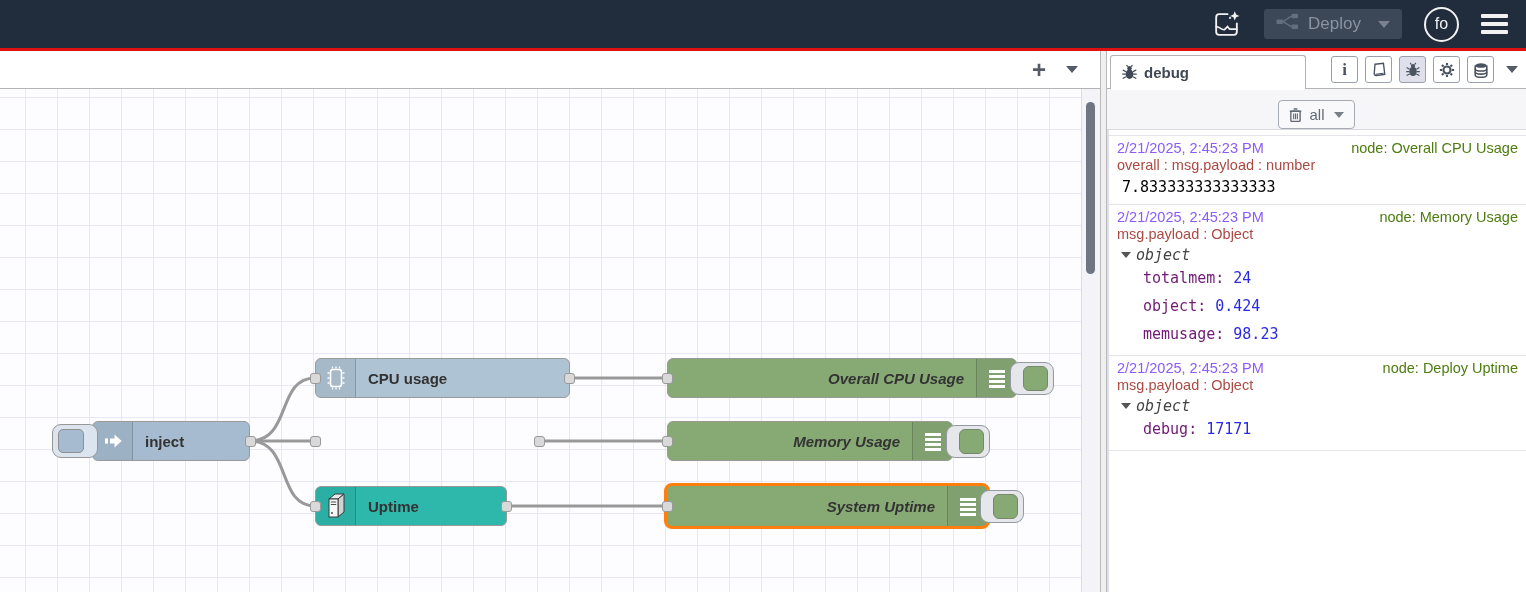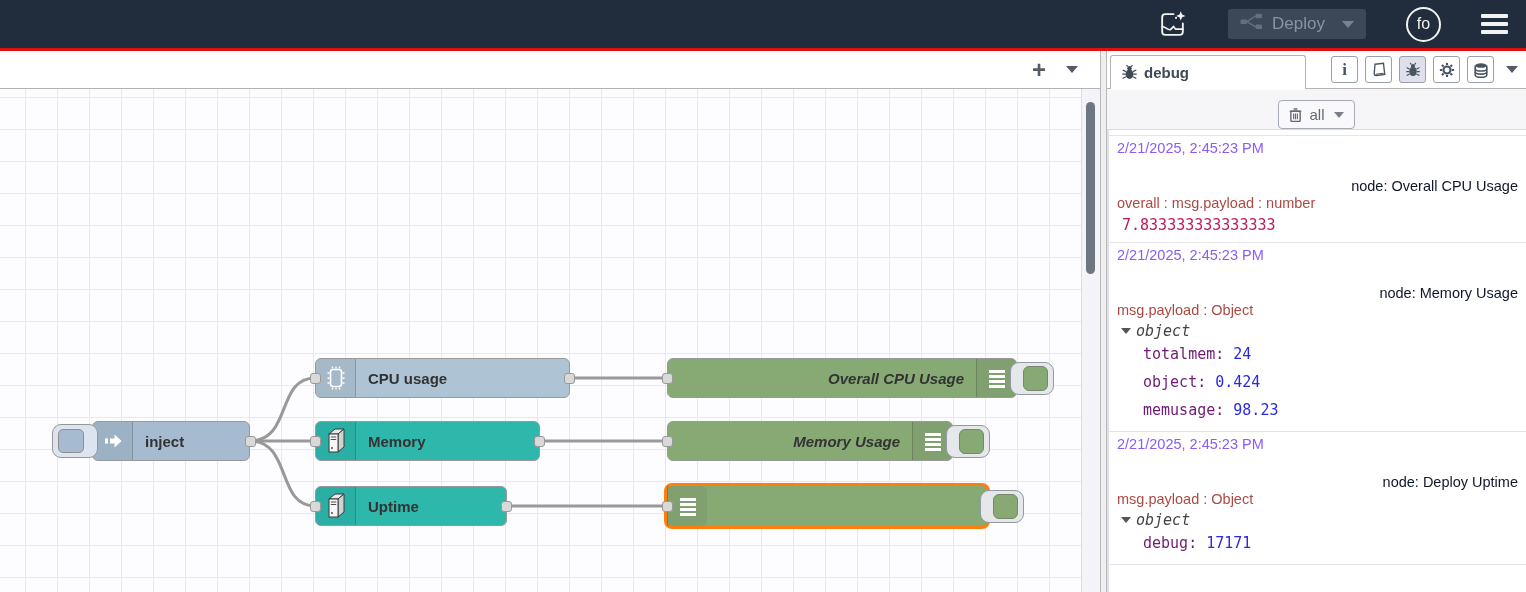--- a/index.html
+++ b/index.html
@@ -1,19 +1,19 @@
 <!DOCTYPE html>
 <html><head>
 <meta charset="utf-8">
 <style>
   * { margin:0; padding:0; box-sizing:border-box; }
   html,body { width:1526px; height:592px; overflow:hidden; font-family:"Liberation Sans",sans-serif; background:#fff; }
 
   
-  .header { height:48px; background:#212c3d; display:flex; align-items:center; justify-content:flex-end; gap:40px; padding-right:18px; }
+  .header { height:48px; background:#212c3d; display:flex; align-items:center; justify-content:flex-end; gap:22px; padding-right:18px; }
   .redline { height:3px; background:#e01010; }
   .hdr-icon { display:flex; align-items:center; }
   .deploy-btn { display:flex; align-items:center; gap:9px; height:30px; padding:0 12px; background:#3c4758; border-radius:3px; color:#8b93a1; font-size:17px; cursor:default; }
   .deploy-caret { width:0; height:0; border-left:6px solid transparent; border-right:6px solid transparent; border-top:7px solid #7a828f; margin-left:8px; }
   .avatar { width:35px; height:35px; border:2px solid #f2f2f2; border-radius:50%; color:#f2f2f2; font-size:16px; display:flex; align-items:center; justify-content:center; }
   .burger { display:flex; flex-direction:column; gap:4px; }
   .burger span { display:block; width:27px; height:4px; background:#f2f2f2; border-radius:1px; }
 
   
   .main { display:flex; height:541px; }
@@ -67,24 +67,24 @@
 
   .side-toolbar { height:41px; background:#f6f6f9; border-bottom:1px solid #d9d9de; display:flex; align-items:center; justify-content:flex-end; gap:20px; padding:0 10px;flex-direction:column; }
   .tb-btn { display:flex; align-items:center; gap:7px; border:1px solid #a6aab4; border-radius:4px; background:#f9f9fc; color:#636973; font-size:15px; padding:5px 10px; cursor:pointer; }
   .tb-caret { width:0; height:0; border-left:5px solid transparent; border-right:5px solid transparent; border-top:6px solid #7a8089; margin-left:2px; }
 
   .messages { flex:1; background:#fff; border-left:2px solid #dfdfeb; padding-top:5px; overflow:hidden; }
   .msg { border-bottom:1px solid #e4e4ea; padding:4px 8px 7px 8px; }
   .msg:first-child { border-top:1px solid #e4e4ea; }
   .msg-head { display:flex; justify-content:space-between; font-size:14.5px; }
   .msg-ts { color:#8b5cf6; }
-  .msg-node { color:#0f172a;margin-top:38px; }
+  .msg-node { color:#4d7c0f; }
   .msg-meta { color:#ab4a43; font-size:14.5px; margin-top:1px; }
   .mono { font-family:"DejaVu Sans Mono",monospace; }
-  .msg-value { font-size:15px; color:#be185d; padding:5px 0 1px 5px; }
+  .msg-value { font-size:15px; color:#000000; padding:5px 0 1px 5px; }
   .obj-row { display:flex; align-items:center; gap:5px; padding:4px 0 0 4px; font-size:15px; color:#444; }
   .obj-caret { width:0; height:0; border-left:5px solid transparent; border-right:5px solid transparent; border-top:6px solid #555; }
   .obj-word { font-style:italic; }
   .prop { font-size:15px; line-height:28px; padding-left:26px; }
   .prop .k { color:#701a75; }
   .prop .v { color:#2a2ae0; }
 </style>
 </head>
 <body>
 
@@ -164,32 +164,20 @@
               <path d="M2.5 8 h2 M2.5 13 h2 M2.5 18 h2"></path>
               <path d="M17.5 8 h2 M17.5 13 h2 M17.5 18 h2"></path>
             </g>
           </svg>
         </div>
         <span class="lbl">CPU usage</span>
       </div>
       <div class="port" style="left:310px; top:284px;"></div>
       <div class="port" style="left:564px; top:284px;"></div>
 
-      <div class="node n-os" style="left:315px; top:332px; width:225px;">
-        <div class="icon-zone left">
-          <svg width="24" height="28" viewBox="0 0 24 28">
-            <polygon points="5,7 11,2 20,2 14,7" fill="#e9e9e9" stroke="#3a3a3a" stroke-width="1"></polygon>
-            <polygon points="14,7 20,2 20,20 14,25" fill="#d2d2d2" stroke="#3a3a3a" stroke-width="1"></polygon>
-            <rect x="5" y="7" width="9" height="18" fill="#f7f7f7" stroke="#3a3a3a" stroke-width="1"></rect>
-            <path d="M6.8 10 h5.4 M6.8 12.5 h5.4" stroke="#3a3a3a" stroke-width="0.9"></path>
-            <circle cx="8" cy="21" r="0.9" fill="#3a3a3a"></circle>
-          </svg>
-        </div>
-        <span class="lbl">Memory</span>
-      </div>
       <div class="port" style="left:310px; top:347px;"></div>
       <div class="port" style="left:534px; top:347px;"></div>
 
       <div class="node n-os" style="left:315px; top:397px; width:192px;">
         <div class="icon-zone left">
           <svg width="24" height="28" viewBox="0 0 24 28">
             <polygon points="5,7 11,2 20,2 14,7" fill="#e9e9e9" stroke="#3a3a3a" stroke-width="1"></polygon>
             <polygon points="14,7 20,2 20,20 14,25" fill="#d2d2d2" stroke="#3a3a3a" stroke-width="1"></polygon>
             <rect x="5" y="7" width="9" height="18" fill="#f7f7f7" stroke="#3a3a3a" stroke-width="1"></rect>
             <path d="M6.8 10 h5.4 M6.8 12.5 h5.4" stroke="#3a3a3a" stroke-width="0.9"></path>
@@ -230,20 +218,21 @@
               <rect x="2" y="17" width="16" height="3"></rect>
           </svg>
         </div>
       </div>
       <div class="port" style="left:662px; top:347px;"></div>
 
       <div class="toggle" style="left:980px; top:401px;">
           <div class="sq"></div>
         </div>
       <div class="node n-dbg dbg n-selected" style="left:664px; top:394px; width:326px; height:46px;">
+        <span class="lbl">System Uptime</span>
         <div class="icon-zone right">
           <svg width="20" height="21" viewBox="0 0 20 21" fill="#fff">
             <rect x="2" y="2" width="16" height="3"></rect>
               <rect x="2" y="7" width="16" height="3"></rect>
             <rect x="2" y="12" width="16" height="3"></rect>
               <rect x="2" y="17" width="16" height="3"></rect>
           </svg>
         </div>
       </div>
       <div class="port" style="left:662px; top:412px;"></div>

